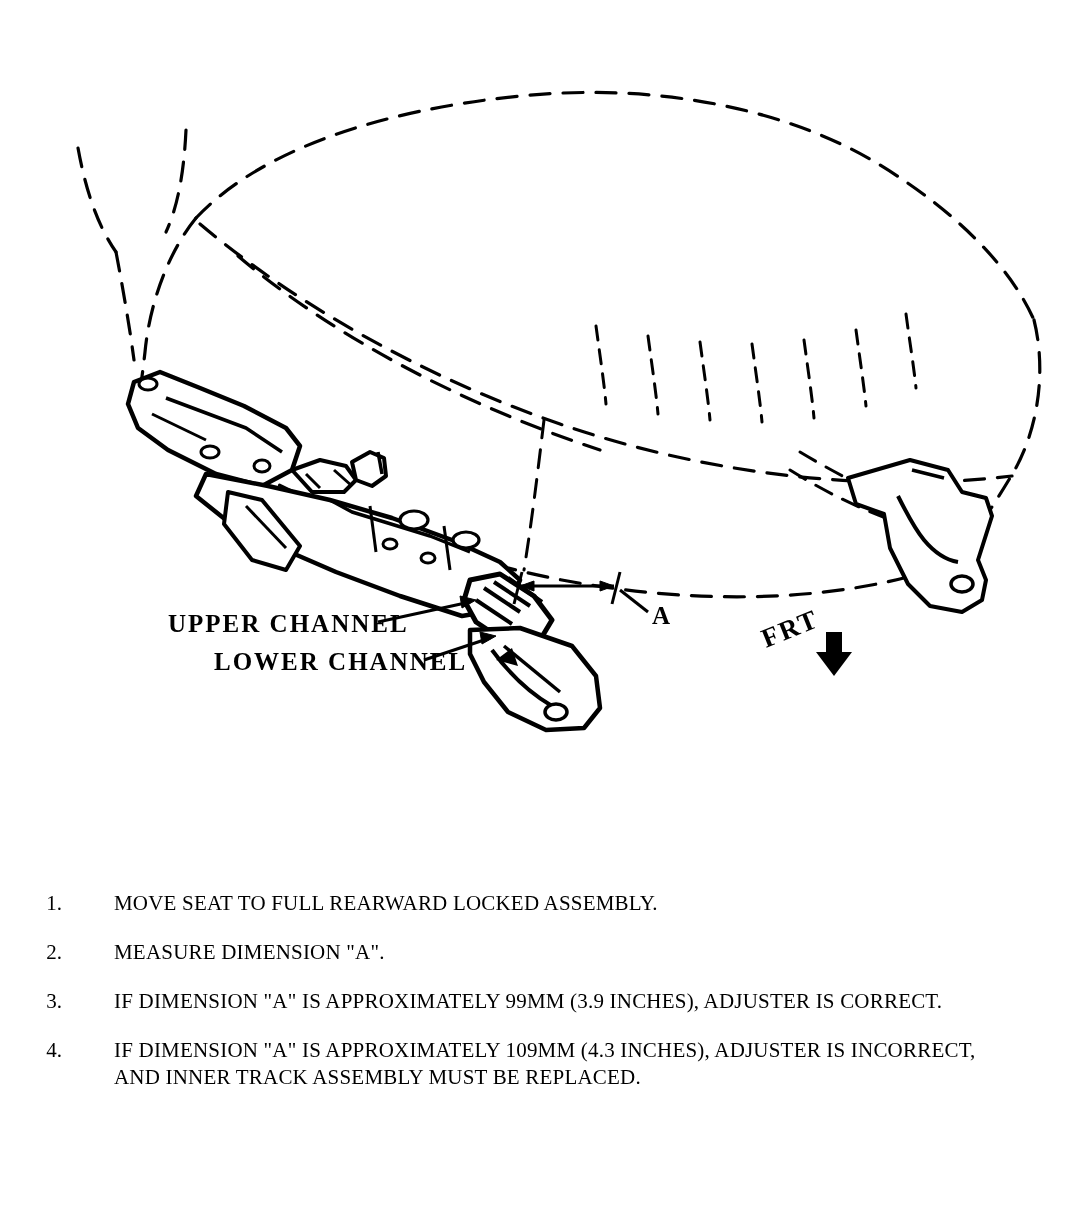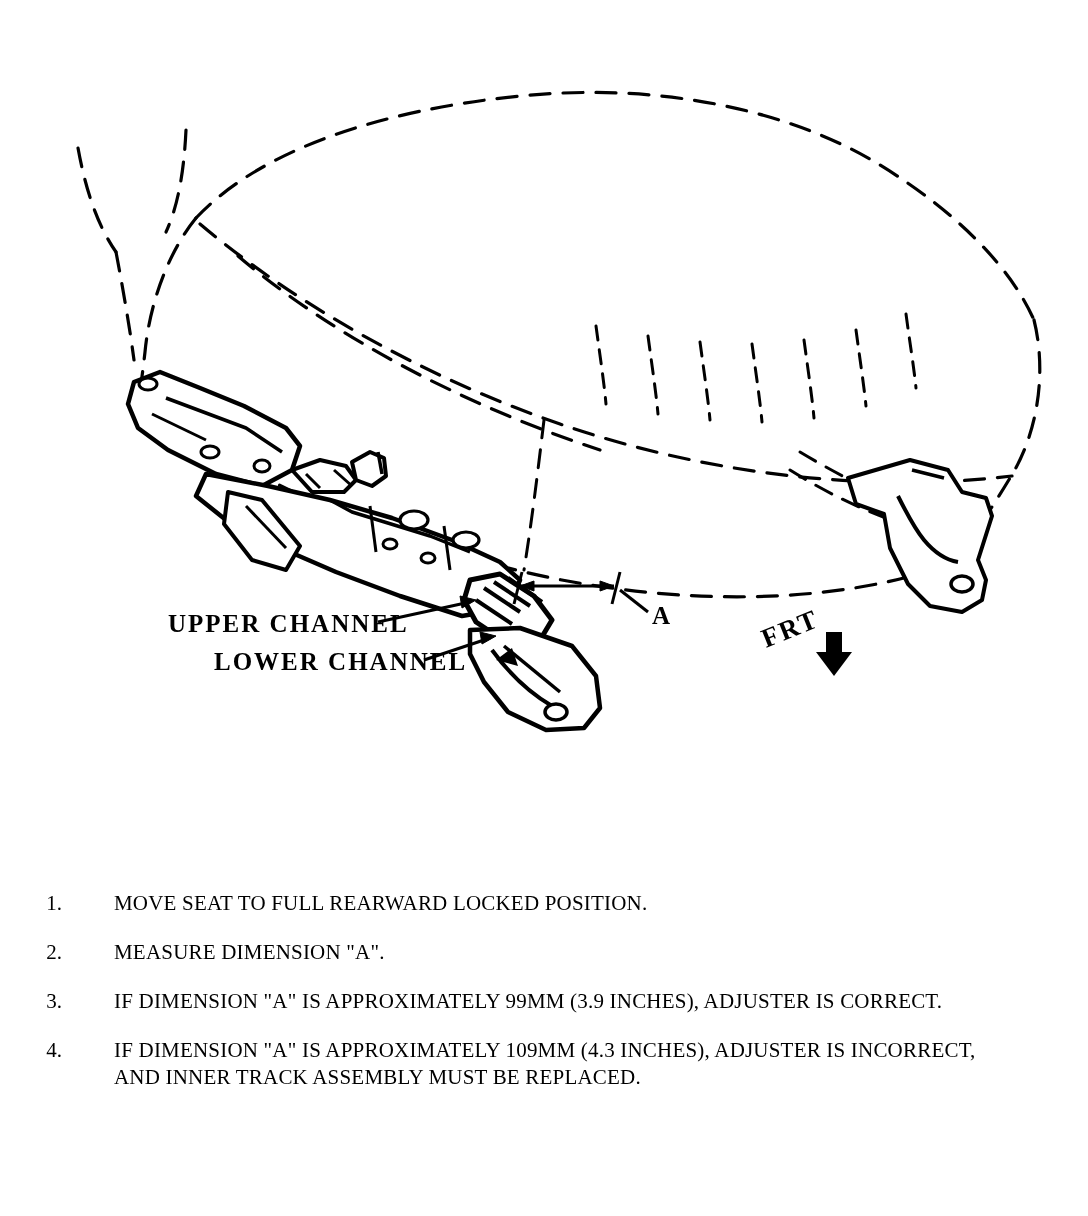--- a/index.html
+++ b/index.html
@@ -187,21 +187,21 @@
       <polygon points="826,632 842,632 842,652 852,652 834,676 816,652 826,652"></polygon>
     </g>
 
   </svg>
 </div>
 
 <div id="instructions">
 
   <div class="instruction-row">
     <div class="instruction-num">1.</div>
-    <div class="instruction-text">MOVE SEAT TO FULL REARWARD LOCKED POSITION.</div>
+    <div class="instruction-text">MOVE SEAT TO FULL REARWARD LOCKED ASSEMBLY.</div>
   </div>
 
   <div class="instruction-row">
     <div class="instruction-num">2.</div>
     <div class="instruction-text">MEASURE DIMENSION "A".</div>
   </div>
 
   <div class="instruction-row">
     <div class="instruction-num">3.</div>
     <div class="instruction-text">IF DIMENSION "A" IS APPROXIMATELY 99MM (3.9 INCHES), ADJUSTER IS CORRECT.</div>

